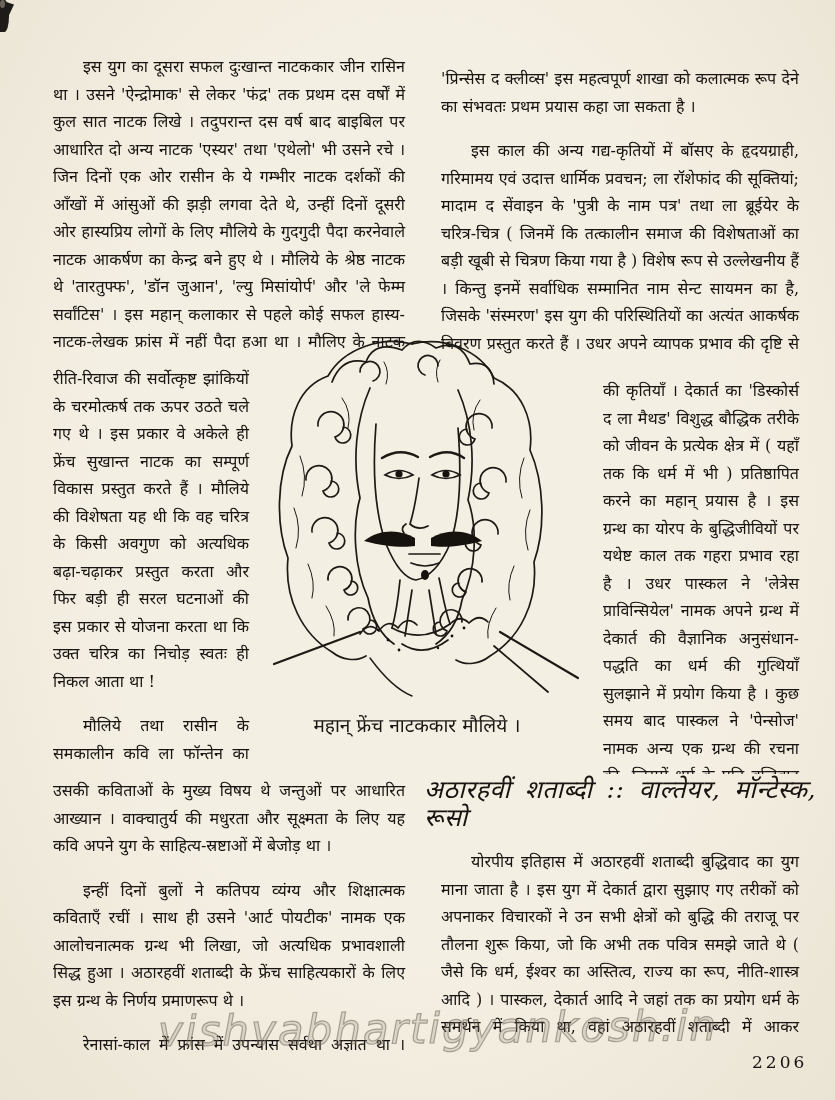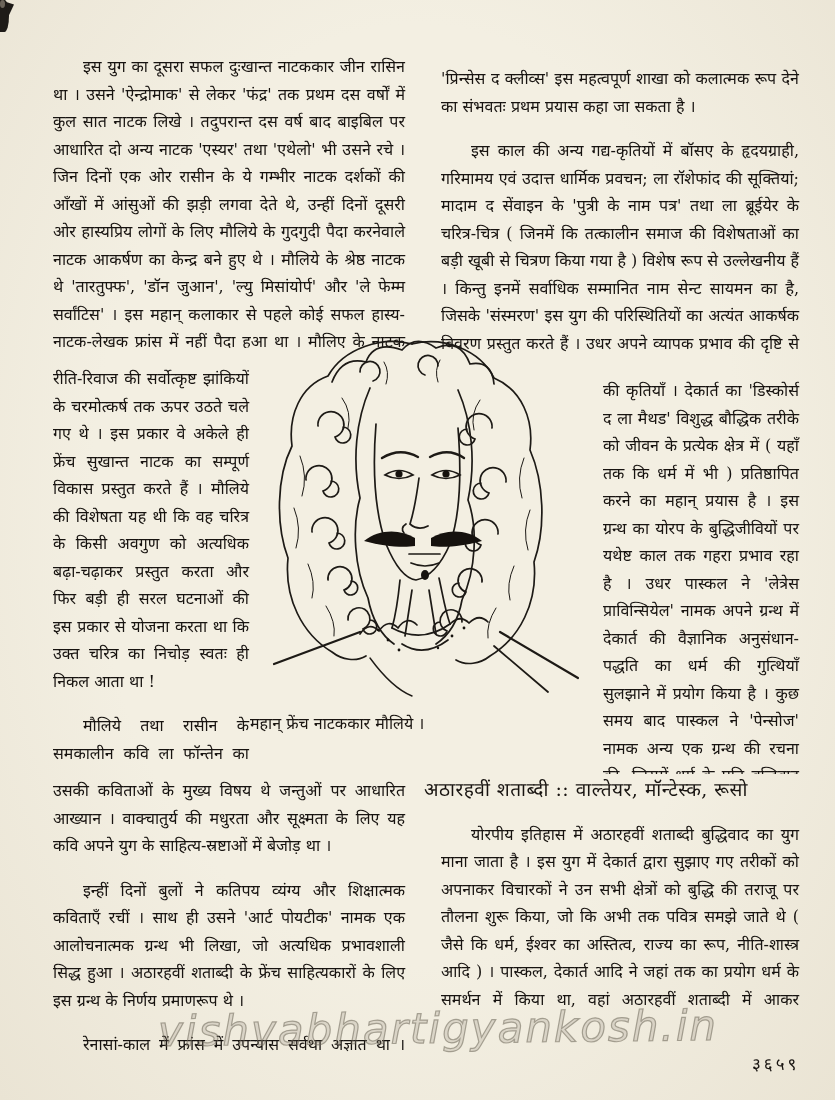--- a/index.html
+++ b/index.html
@@ -10,26 +10,26 @@
     color:#171310;
   }
   .block{
     position:absolute;text-align:justify;font-size:16px;line-height:27.5px;
     overflow:hidden;
   }
   .block p{margin:17px;text-indent:30px;text-align:justify;}
   .block p.cont{text-indent:0;}
   .block p.fill{text-align-last:justify;}
   .section-heading{
-    font-size:19px;text-indent:0 !important;text-align:right;
-    margin:16px 0 10px 0 !important;letter-spacing:.5px;
+    font-size:25px;text-indent:0 !important;text-align:right;
+    margin:16px 0 10px 0 !important;letter-spacing:.5px;font-style:italic;
   }
   .caption{
-    position:absolute;left:250px;top:712px;width:334px;text-align:left;
-    font-size:16px;color:#1a1511;
+    position:absolute;left:250px;top:712px;width:334px;text-align:center;
+    font-size:19px;color:#1a1511;
   }
   .portrait{position:absolute;left:242px;top:328px;width:340px;height:372px;}
   .footer-title{position:absolute;left:36px;top:1052px;font-size:17px;}
   .page-number{position:absolute;left:752px;top:1052px;font-size:17px;letter-spacing:3px;}
   .watermark{
     position:absolute;left:158px;top:1004px;white-space:nowrap;
     font-family:"DejaVu Sans","Liberation Sans",sans-serif;
     font-style:italic;font-size:42px;letter-spacing:2px;
     color:rgba(115,108,94,0.18);
     -webkit-text-stroke:1.2px rgba(110,103,90,0.55);
@@ -163,15 +163,15 @@
         <circle cx="222" cy="300" r="1.4"></circle>
       <circle cx="136" cy="302" r="1.2"></circle>
         <circle cx="196" cy="320" r="1.2"></circle>
     </g>
   </svg>
 
   <div class="caption">महान् फ्रेंच नाटककार मौलिये ।</div>
 
   <div class="watermark">vishvabhartigyankosh.in</div>
 
-  <div class="page-number">३६५९</div>
+  <div class="page-number">2206</div>
 
 </div>
 
 </body></html>

